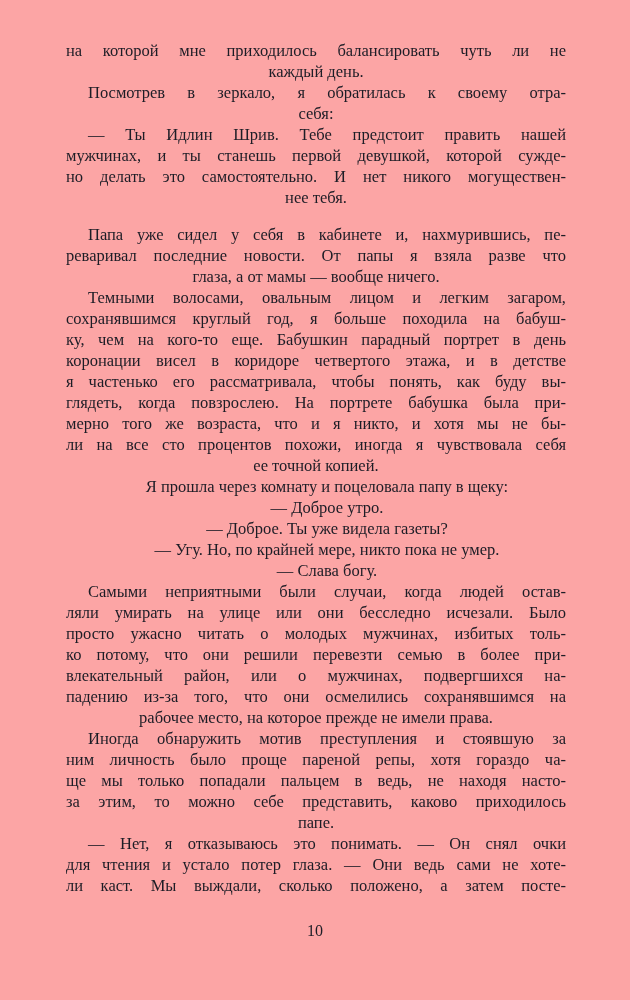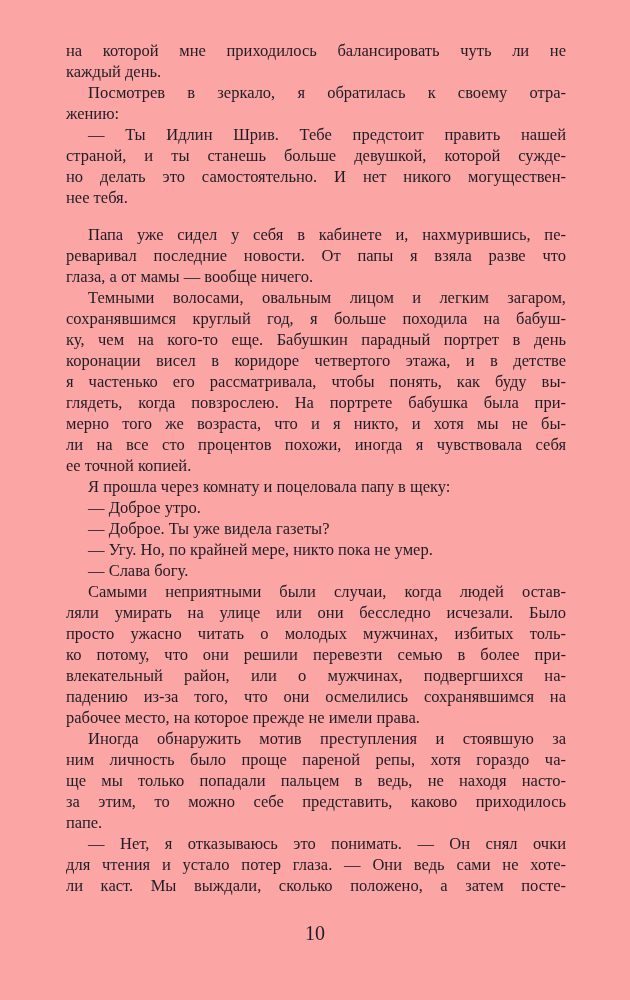--- a/index.html
+++ b/index.html
@@ -24,56 +24,56 @@
     position: absolute;
     left: 66px;
     top: 40px;
     width: 500px;
     font-size: 16.5px;
     line-height: 21px;
   }
   .paragraph { margin: 0; }
   .paragraph.section-break { margin-top: 16px; }
   .line {
-    text-align: left;
+    text-align: center;
     white-space: normal;
   }
   .line.j {
     text-align: justify;
     text-align-last: justify;
   }
   .line.ind {
     text-indent: 22px;
   }
   .page-number {
     position: absolute;
     left: 0;
     right: 0;
     top: 922px;
     text-align: center;
-    font-size: 20px;
+    font-size: 16px;
     color: #1d1d26;
   }
 </style>
 </head>
 <body>
 
 <div class="page">
   <div class="text-block" id="text-block">
       <div class="paragraph">
         <div class="line j">на которой мне приходилось балансировать чуть ли не</div>
         <div class="line">каждый день.</div>
       </div>
       <div class="paragraph">
         <div class="line j ind">Посмотрев в зеркало, я обратилась к своему отра-</div>
-        <div class="line">жению:</div>
+        <div class="line">себя:</div>
       </div>
       <div class="paragraph">
         <div class="line j ind">— Ты Идлин Шрив. Тебе предстоит править нашей</div>
-        <div class="line j">страной, и ты станешь больше девушкой, которой сужде-</div>
+        <div class="line j">мужчинах, и ты станешь первой девушкой, которой сужде-</div>
         <div class="line j">но делать это самостоятельно. И нет никого могуществен-</div>
         <div class="line">нее тебя.</div>
       </div>
       <div class="paragraph section-break">
         <div class="line j ind">Папа уже сидел у себя в кабинете и, нахмурившись, пе-</div>
         <div class="line j">реваривал последние новости. От папы я взяла разве что</div>
         <div class="line">глаза, а от мамы — вообще ничего.</div>
       </div>
       <div class="paragraph">
         <div class="line j ind">Темными волосами, овальным лицом и легким загаром,</div>

